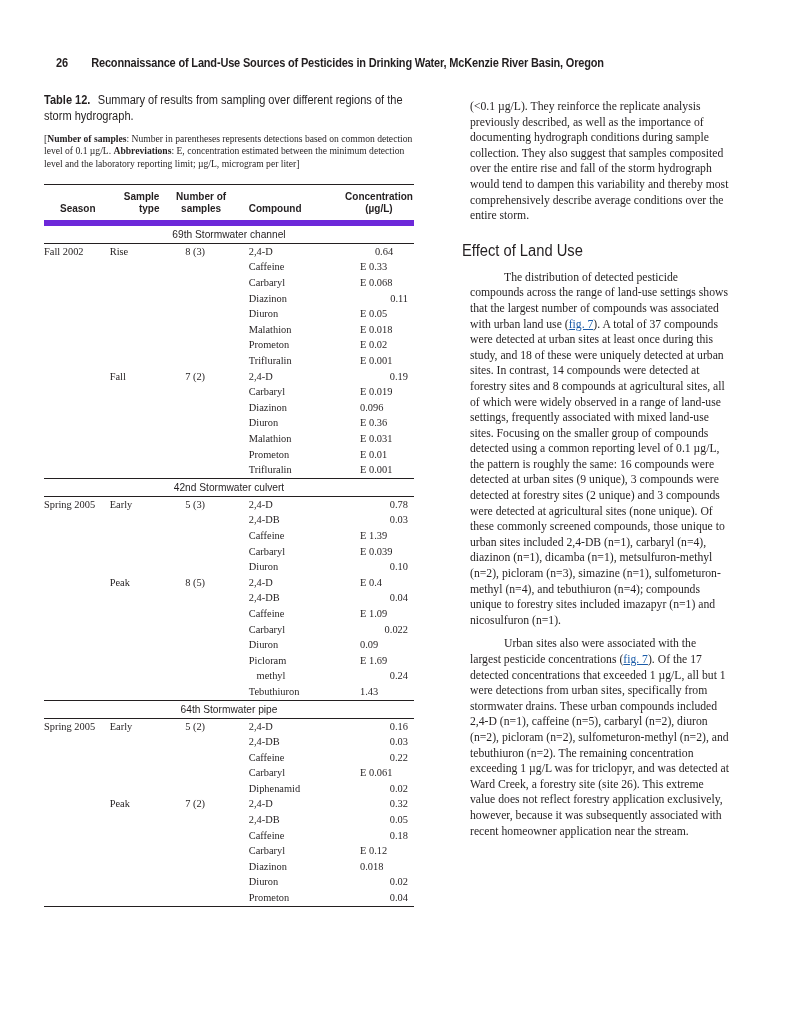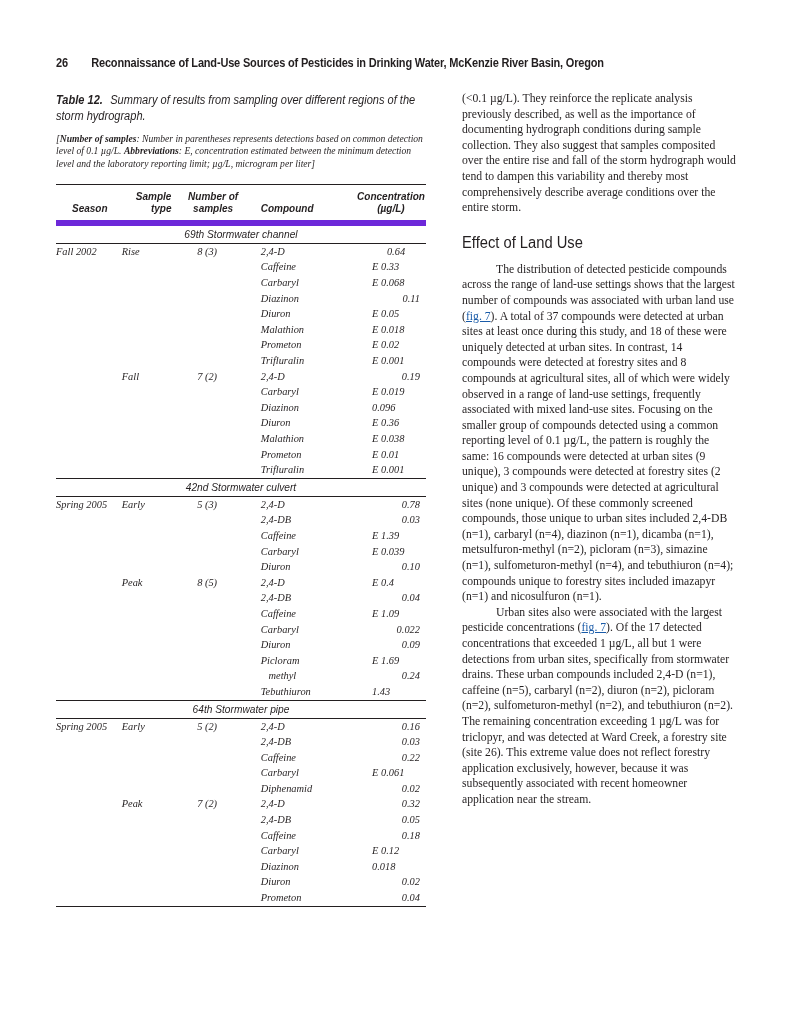--- a/index.html
+++ b/index.html
@@ -1,39 +1,39 @@
 <!DOCTYPE html>
 <html><head>
 <meta charset="utf-8">
 <style>
   html, body { margin: 0; padding: 0; background: #ffffff; }
   body { width: 800px; height: 1035px; position: relative; overflow: hidden; color: #231f20; }
   .sans { font-family: "Liberation Sans", "DejaVu Sans", sans-serif; }
   .serif { font-family: "Liberation Serif", "DejaVu Serif", serif; }
   .running-head { position: absolute; left: 56px; top: 56px; font-size: 12.5px; font-weight: bold; letter-spacing: -0.2px; transform: scaleX(0.88); transform-origin: left; white-space: nowrap; }
   .running-head .pnum { display: inline-block; width: 40px; }
-  .left-col { position: absolute; left: 56px; top: 92px; width: 370px; font-style: italic; }
+  .left-col { position: absolute; left: 44px; top: 92px; width: 370px; }
   .right-col { position: absolute; left: 462px; top: 91px; width: 275px; }
   .table-caption { font-size: 12px; line-height: 16px; margin: 0; transform: scaleX(0.92); transform-origin: left; width: 400px; }
   .table-caption b { font-weight: bold; margin-right: 8px; }
   .table-note { font-size: 9.6px; line-height: 12.3px; margin: 9px 0 14px 0; }
   table.data { width: 370px; border-collapse: collapse; font-size: 10.4px; }
   table.data th { font-family: "Liberation Sans", sans-serif; font-weight: bold; font-size: 10px; line-height: 12px; padding: 6px 0 5px 0; vertical-align: bottom; }
   table.data thead tr.hdr th { border-top: 1.5px solid #231f20; border-bottom: 6px solid #6d28d9; margin-top: 29px; }
   table.data td { padding: 0; height: 15.6px; line-height: 15.6px; vertical-align: top; }
   tr.section td { font-family: "Liberation Sans", sans-serif; font-size: 10.2px; text-align: center; border-bottom: 1px solid #231f20; height: 17px; line-height: 17px; }
   tr.section.top td { border-top: 1.5px solid #231f20; }
   tr.end td { border-bottom: 1.5px solid #231f20; }
   td.season { width: 66px; }
   td.stype { width: 54px; }
   td.nsamp { width: 64px; text-align: center; padding-right: 12px !important; }
   td.comp { width: 96px; padding-left: 10px !important; }
   td.conc { padding-left: 16px !important; }
   .cval { display: inline-block; width: 48px; }
-  .col-text { font-size: 11.7px; line-height: 15.6px; margin: 0; text-align: left; }
+  .col-text { font-size: 11.7px; line-height: 15.6px; margin: 8px; text-align: left; }
   .col-text.indent { text-indent: 34px; }
   h2.section-head { font-family: "Liberation Sans", sans-serif; font-weight: normal; font-size: 16px; margin: 18px 0 10px 0; transform: scaleX(0.92); transform-origin: left; white-space: nowrap; }
   a.figlink { color: #1a5ba8; text-decoration: underline; }
 </style>
 </head>
 <body>
 
 <div class="running-head sans">
   <span class="pnum">26</span><span>Reconnaissance of Land-Use Sources of Pesticides in Drinking Water, McKenzie River Basin, Oregon</span>
 </div>
@@ -142,21 +142,21 @@
           <td class="stype"></td>
           <td class="nsamp"></td>
           <td class="comp">Diuron</td>
           <td class="conc"><span class="cval" style="text-align: left;">E 0.36</span></td>
         </tr>
         <tr>
           <td class="season"></td>
           <td class="stype"></td>
           <td class="nsamp"></td>
           <td class="comp">Malathion</td>
-          <td class="conc"><span class="cval" style="text-align: left;">E 0.038</span></td>
+          <td class="conc"><span class="cval" style="text-align: left;">E 0.031</span></td>
         </tr>
         <tr>
           <td class="season"></td>
           <td class="stype"></td>
           <td class="nsamp"></td>
           <td class="comp">Prometon</td>
           <td class="conc"><span class="cval" style="text-align: left;">E 0.01</span></td>
         </tr>
         <tr>
           <td class="season"></td>
@@ -229,21 +229,21 @@
           <td class="stype"></td>
           <td class="nsamp"></td>
           <td class="comp">Carbaryl</td>
           <td class="conc"><span class="cval" style="text-align: right; padding-right: 6px;">0.022</span></td>
         </tr>
         <tr>
           <td class="season"></td>
           <td class="stype"></td>
           <td class="nsamp"></td>
           <td class="comp">Diuron</td>
-          <td class="conc"><span class="cval" style="text-align: right; padding-right: 6px;">0.09</span></td>
+          <td class="conc"><span class="cval" style="padding-right: 6px;">0.09</span></td>
         </tr>
         <tr>
           <td class="season"></td>
           <td class="stype"></td>
           <td class="nsamp"></td>
           <td class="comp">Picloram</td>
           <td class="conc"><span class="cval" style="text-align: left;">E 1.69</span></td>
         </tr>
         <tr>
           <td class="season"></td>

